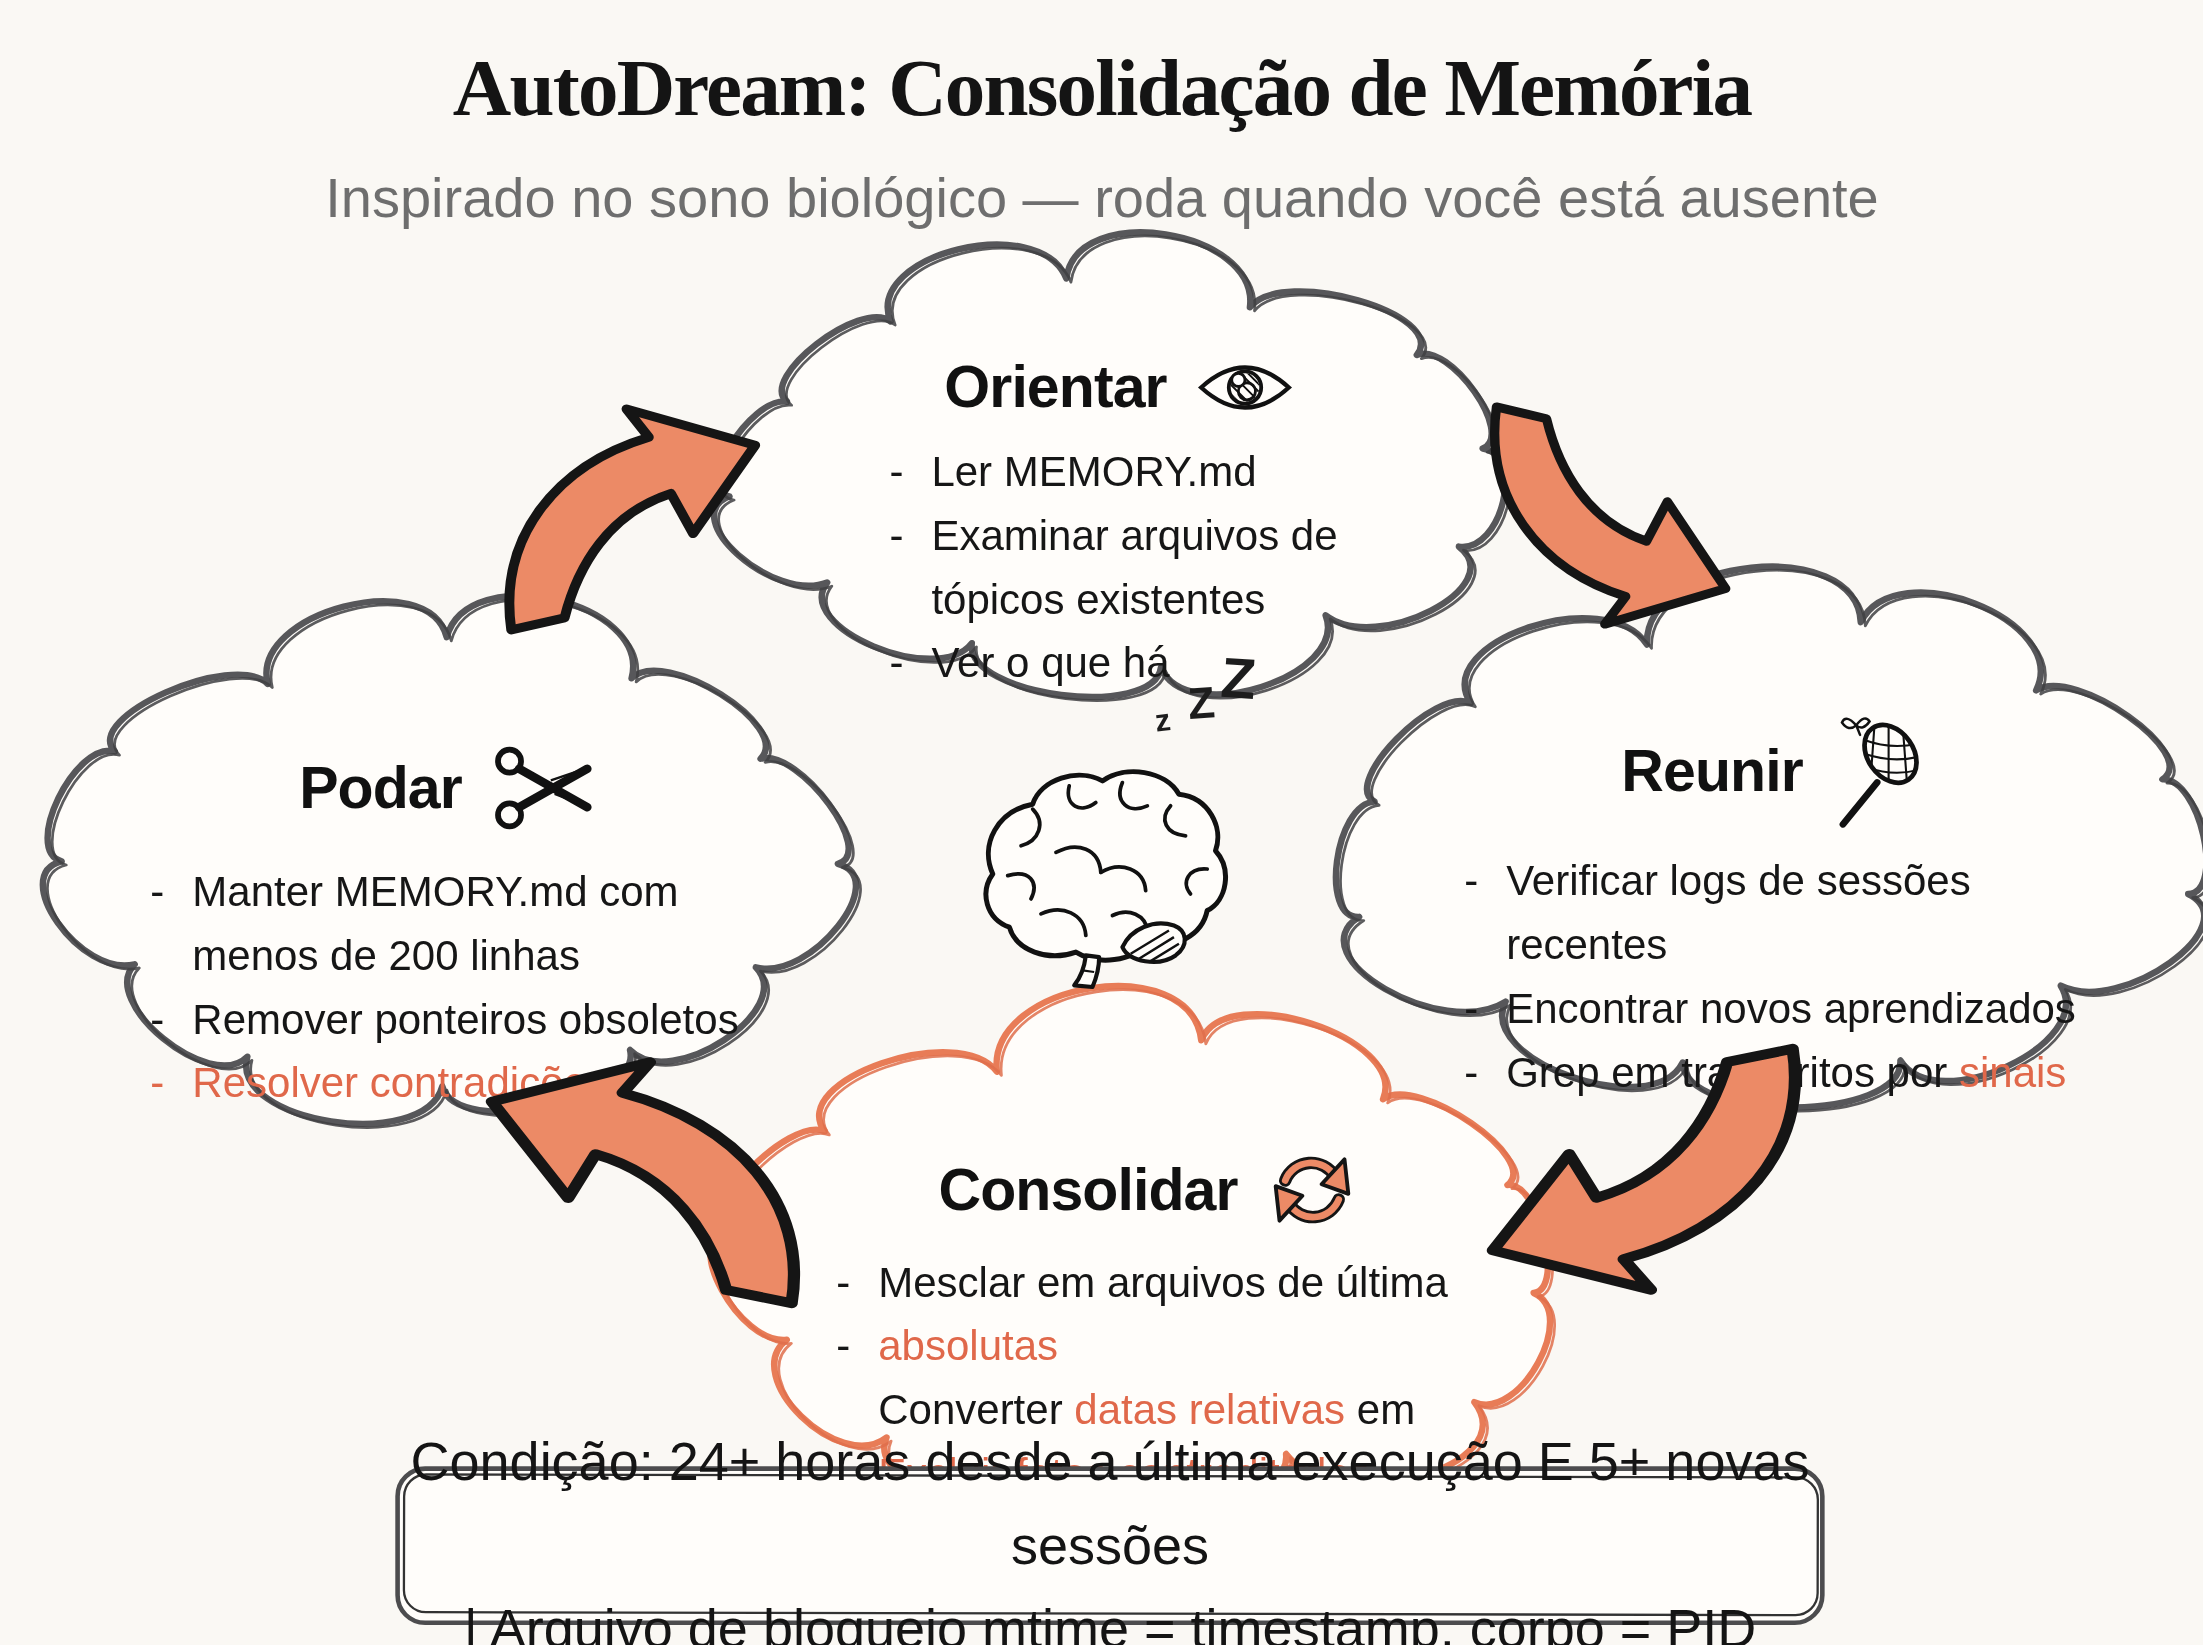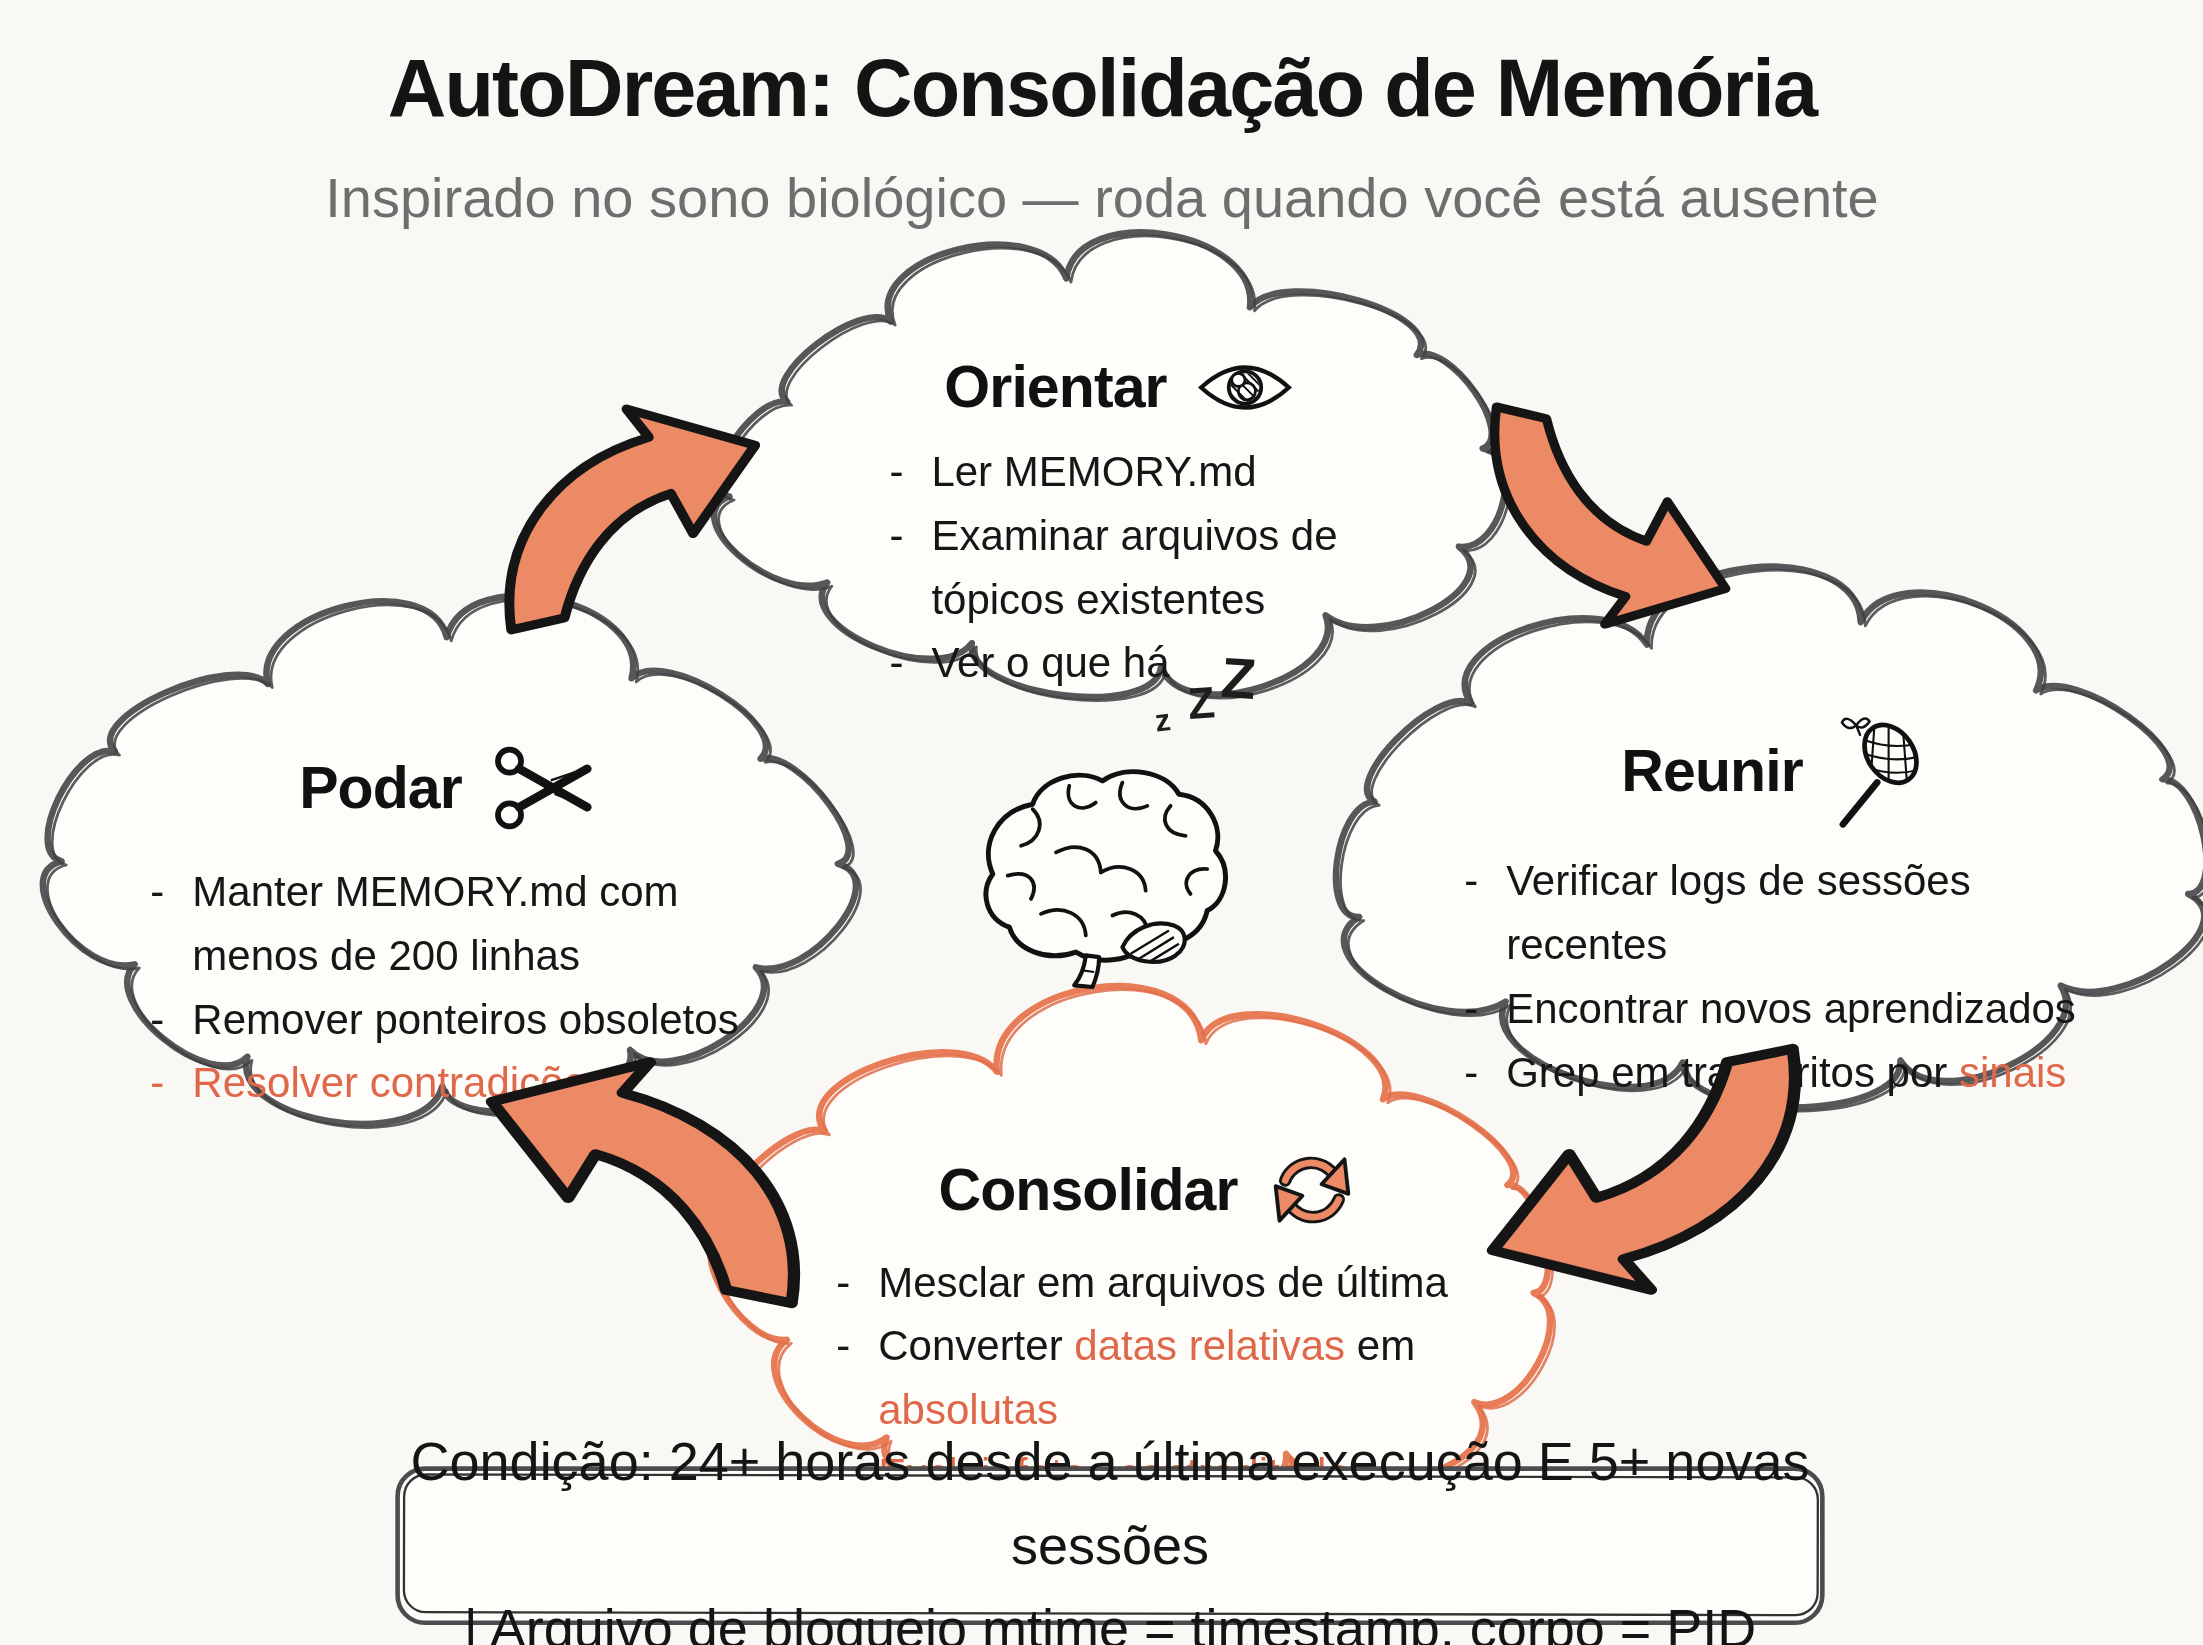--- a/index.html
+++ b/index.html
@@ -9,21 +9,21 @@
     --cloud-gray:#57575a;
     --ink:#161616;
     --subtitle:#6e6e6e;
     --background:#faf8f4;
   }
   html,body{margin:0;padding:0;}
   body{background:var(--background);font-family:"Liberation Sans",sans-serif;}
   #canvas{position:relative;width:2204px;height:1646px;background:var(--background);overflow:hidden;}
 
   .page-title{position:absolute;left:0;right:0;top:42px;text-align:center;
-    font-size:81px;font-weight:700;color:#141414;letter-spacing:-1.8px;}
+    font-size:81px;font-weight:700;color:#141414;letter-spacing:-1.8px;font-family:Liberation Serif, serif;}
   .page-subtitle{position:absolute;left:0;right:0;top:165px;text-align:center;
     font-size:56px;font-weight:400;color:var(--subtitle);}
 
   .cloud{position:absolute;}
   .cloud-svg{position:absolute;left:0;top:0;width:100%;height:100%;overflow:visible;}
   .cloud-fill{fill:#fffdfa;stroke-width:7;stroke-linejoin:round;}
   .cloud-fill.gray{stroke:var(--cloud-gray);}
   .cloud-fill.orange{stroke:var(--orange-stroke);}
   .cloud-line2{fill:none;stroke-width:3;stroke-linejoin:round;opacity:.85;}
   .cloud-line2.gray{stroke:#3f3f42;}
@@ -233,22 +233,22 @@
       <div class="cloud-list" style="margin-top:16.5px">
         <div class="item">
           <span class="dash">-</span>
           <span class="lines">
               <span class="line"><span>Mesclar em arquivos de última</span></span>
             </span>
         </div>
         <div class="item">
           <span class="dash">-</span>
           <span class="lines">
+            <span class="line orange"><span>absolutas</span></span>
             <span class="line"><span>Converter </span><span class="orange">datas relativas</span><span> em</span></span>
-            <span class="line orange"><span>absolutas</span></span>
           </span>
         </div>
         <div class="item">
           <span class="dash">-</span>
           <span class="lines">
               <span class="line"><span class="orange">Excluir fatos contraditados</span></span>
             </span>
         </div>
       </div>
     </div>

